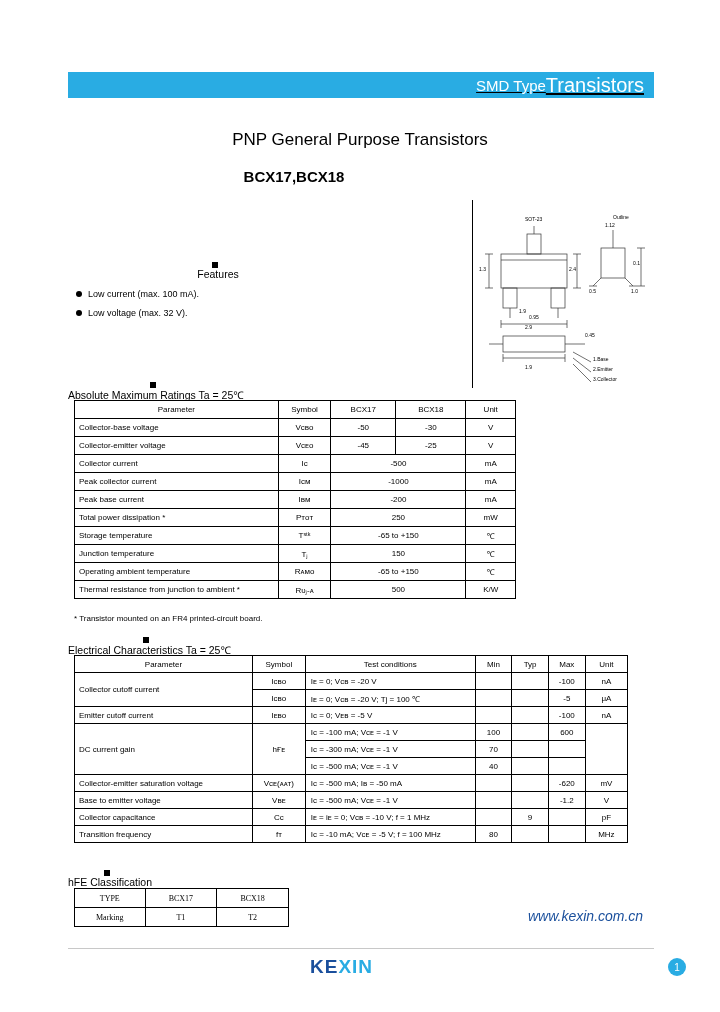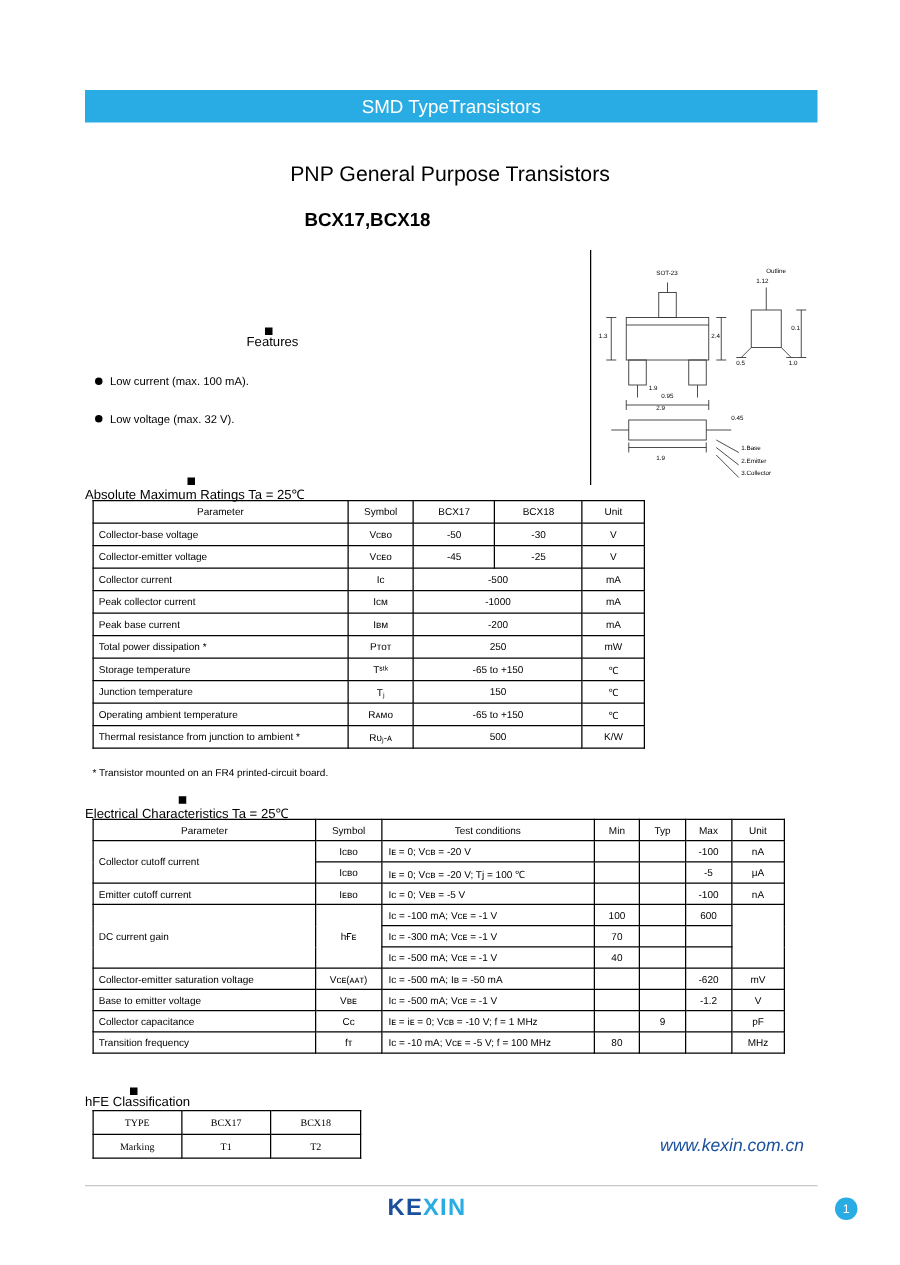--- a/index.html
+++ b/index.html
@@ -10,42 +10,42 @@
     color:#000000;
     position:relative;
     overflow:hidden;
   }
   .page { position:relative; width:720px; height:1012px; }
 
   
   .header-bar {
     position:absolute; left:68px; top:72px; width:586px; height:26px;
     background:#29ace3;
-    display:flex; align-items:center; justify-content:center;
-    box-sizing:border-box; padding:0 10px;
+    display:flex; align-items:center; justify-content:flex-end;
+    box-sizing:border-box; padding:0 10px;text-decoration:underline;
   }
   .header-bar .left { color:#ffffff; font-size:15px; }
-  .header-bar .right { color:#ffffff; font-size:15px; }
+  .header-bar .right { color:#ffffff; font-size:20px; }
 
   
   .doc-title {
     position:absolute; left:0; top:130px; width:720px; text-align:center;
     font-size:17px; font-weight:normal;
   }
   .doc-subtitle {
     position:absolute; left:0; top:168px; width:588px; text-align:center;
     font-size:15px; font-weight:bold;
   }
 
   
   .features { position:absolute; left:68px; top:262px; width:300px; }
   .sec-head { font-size:10.5px; display:flex; align-items:center;flex-direction:column; }
   .sq { display:inline-block; width:6px; height:6px; background:#000; margin-right:6px; }
   .dot { display:inline-block; width:6px; height:6px; border-radius:50%; background:#000; margin-right:6px; }
-  .feat-item { font-size:9px; margin-top:20px; display:flex; align-items:center; padding-left:8px; }
+  .feat-item { font-size:9px; margin-top:9px; display:flex; align-items:center; padding-left:8px; }
 
   
   .pkg {
     position:absolute; left:472px; top:200px; width:182px; height:188px;
     border-left:1px solid #000;
   }
   .pkg svg { position:absolute; left:0; top:0; }
   .pkg-label { position:absolute; font-size:5px; }
 
   

